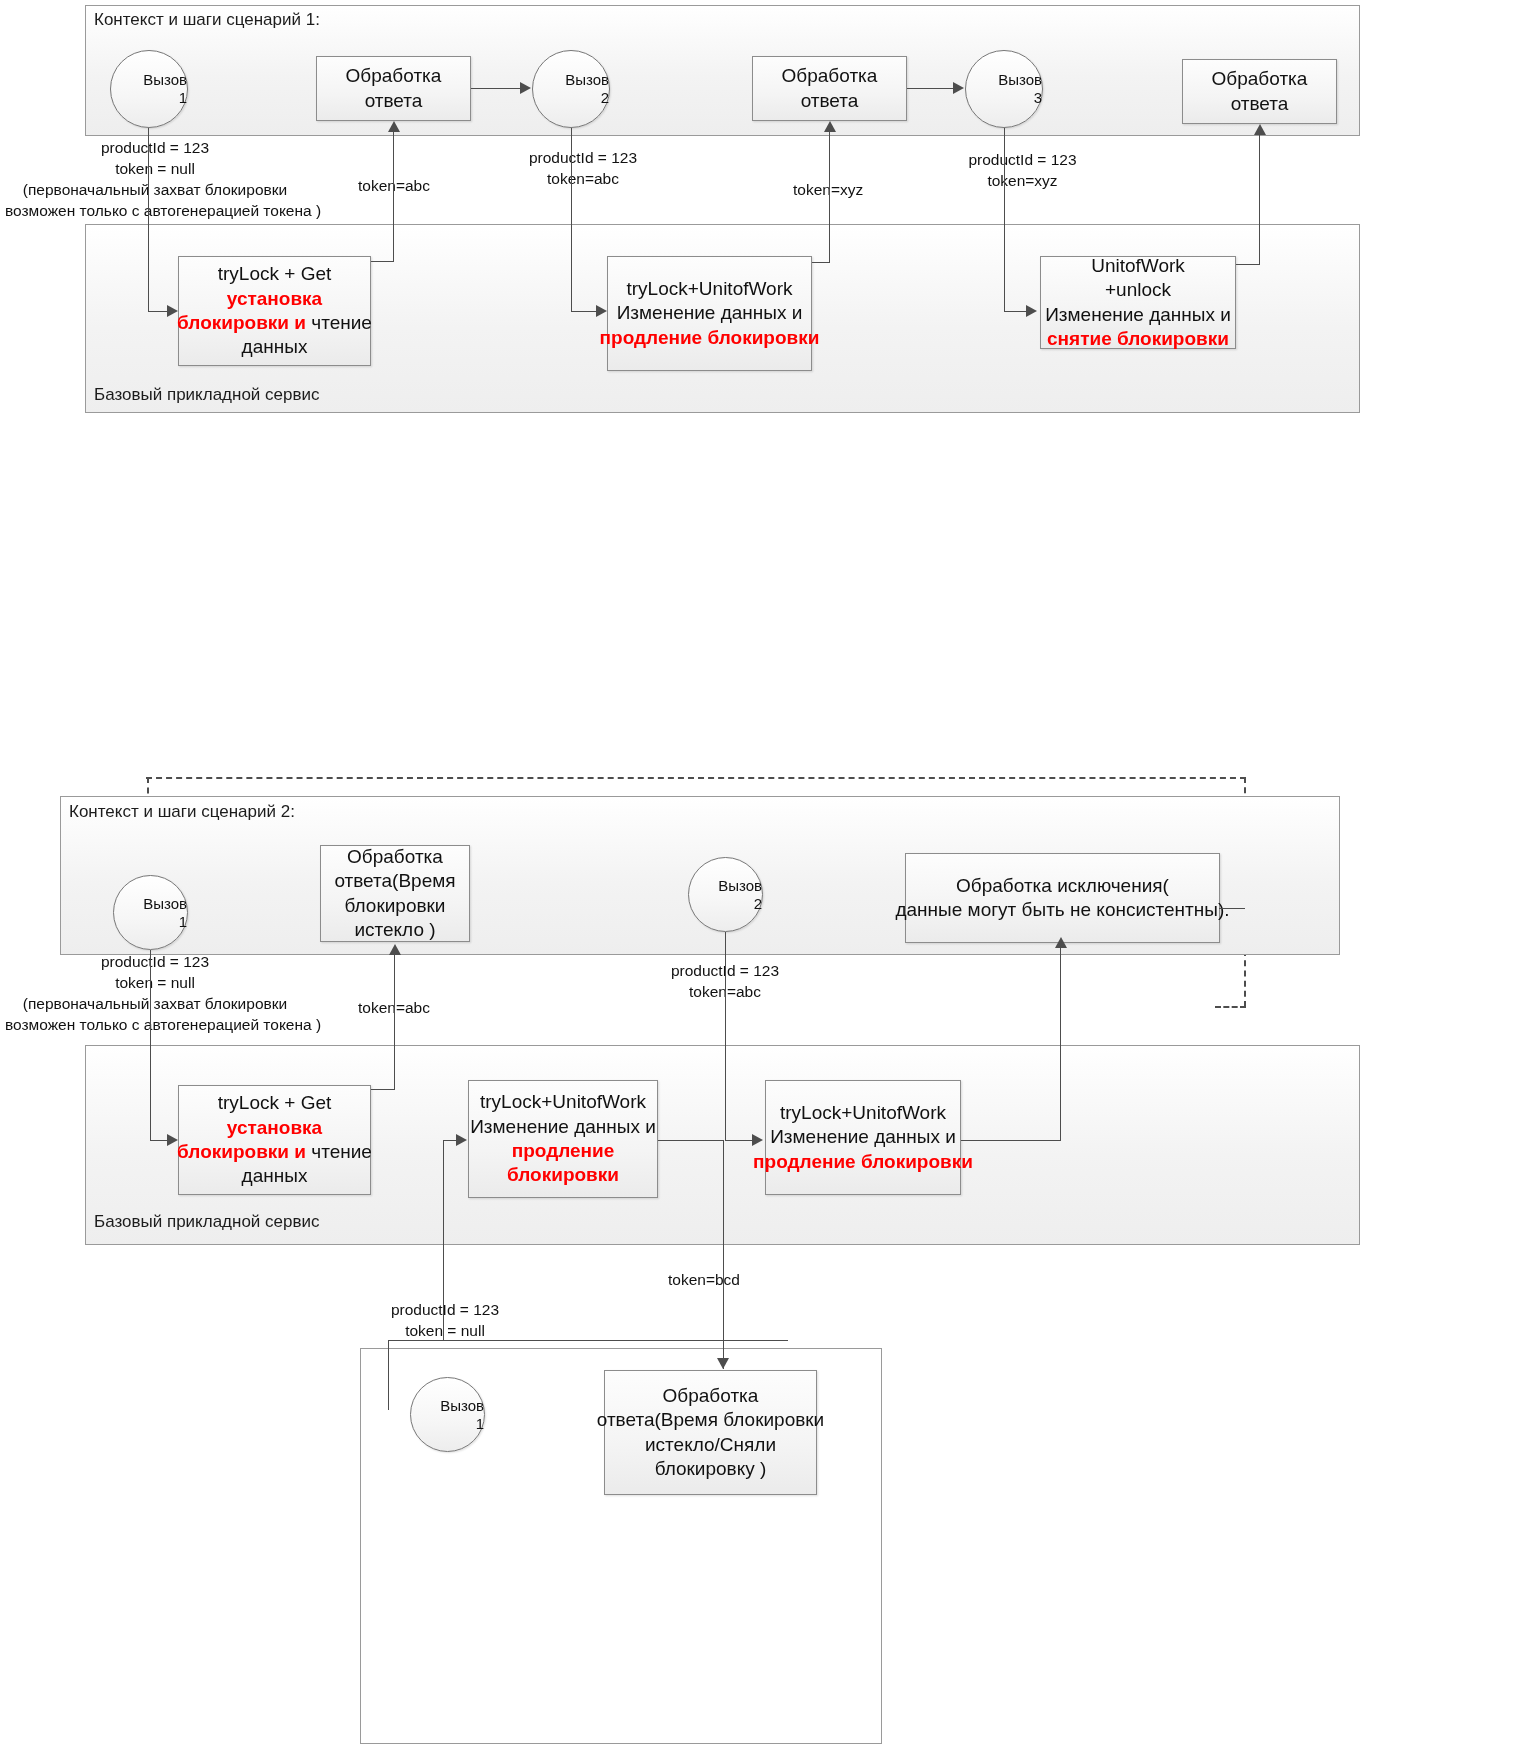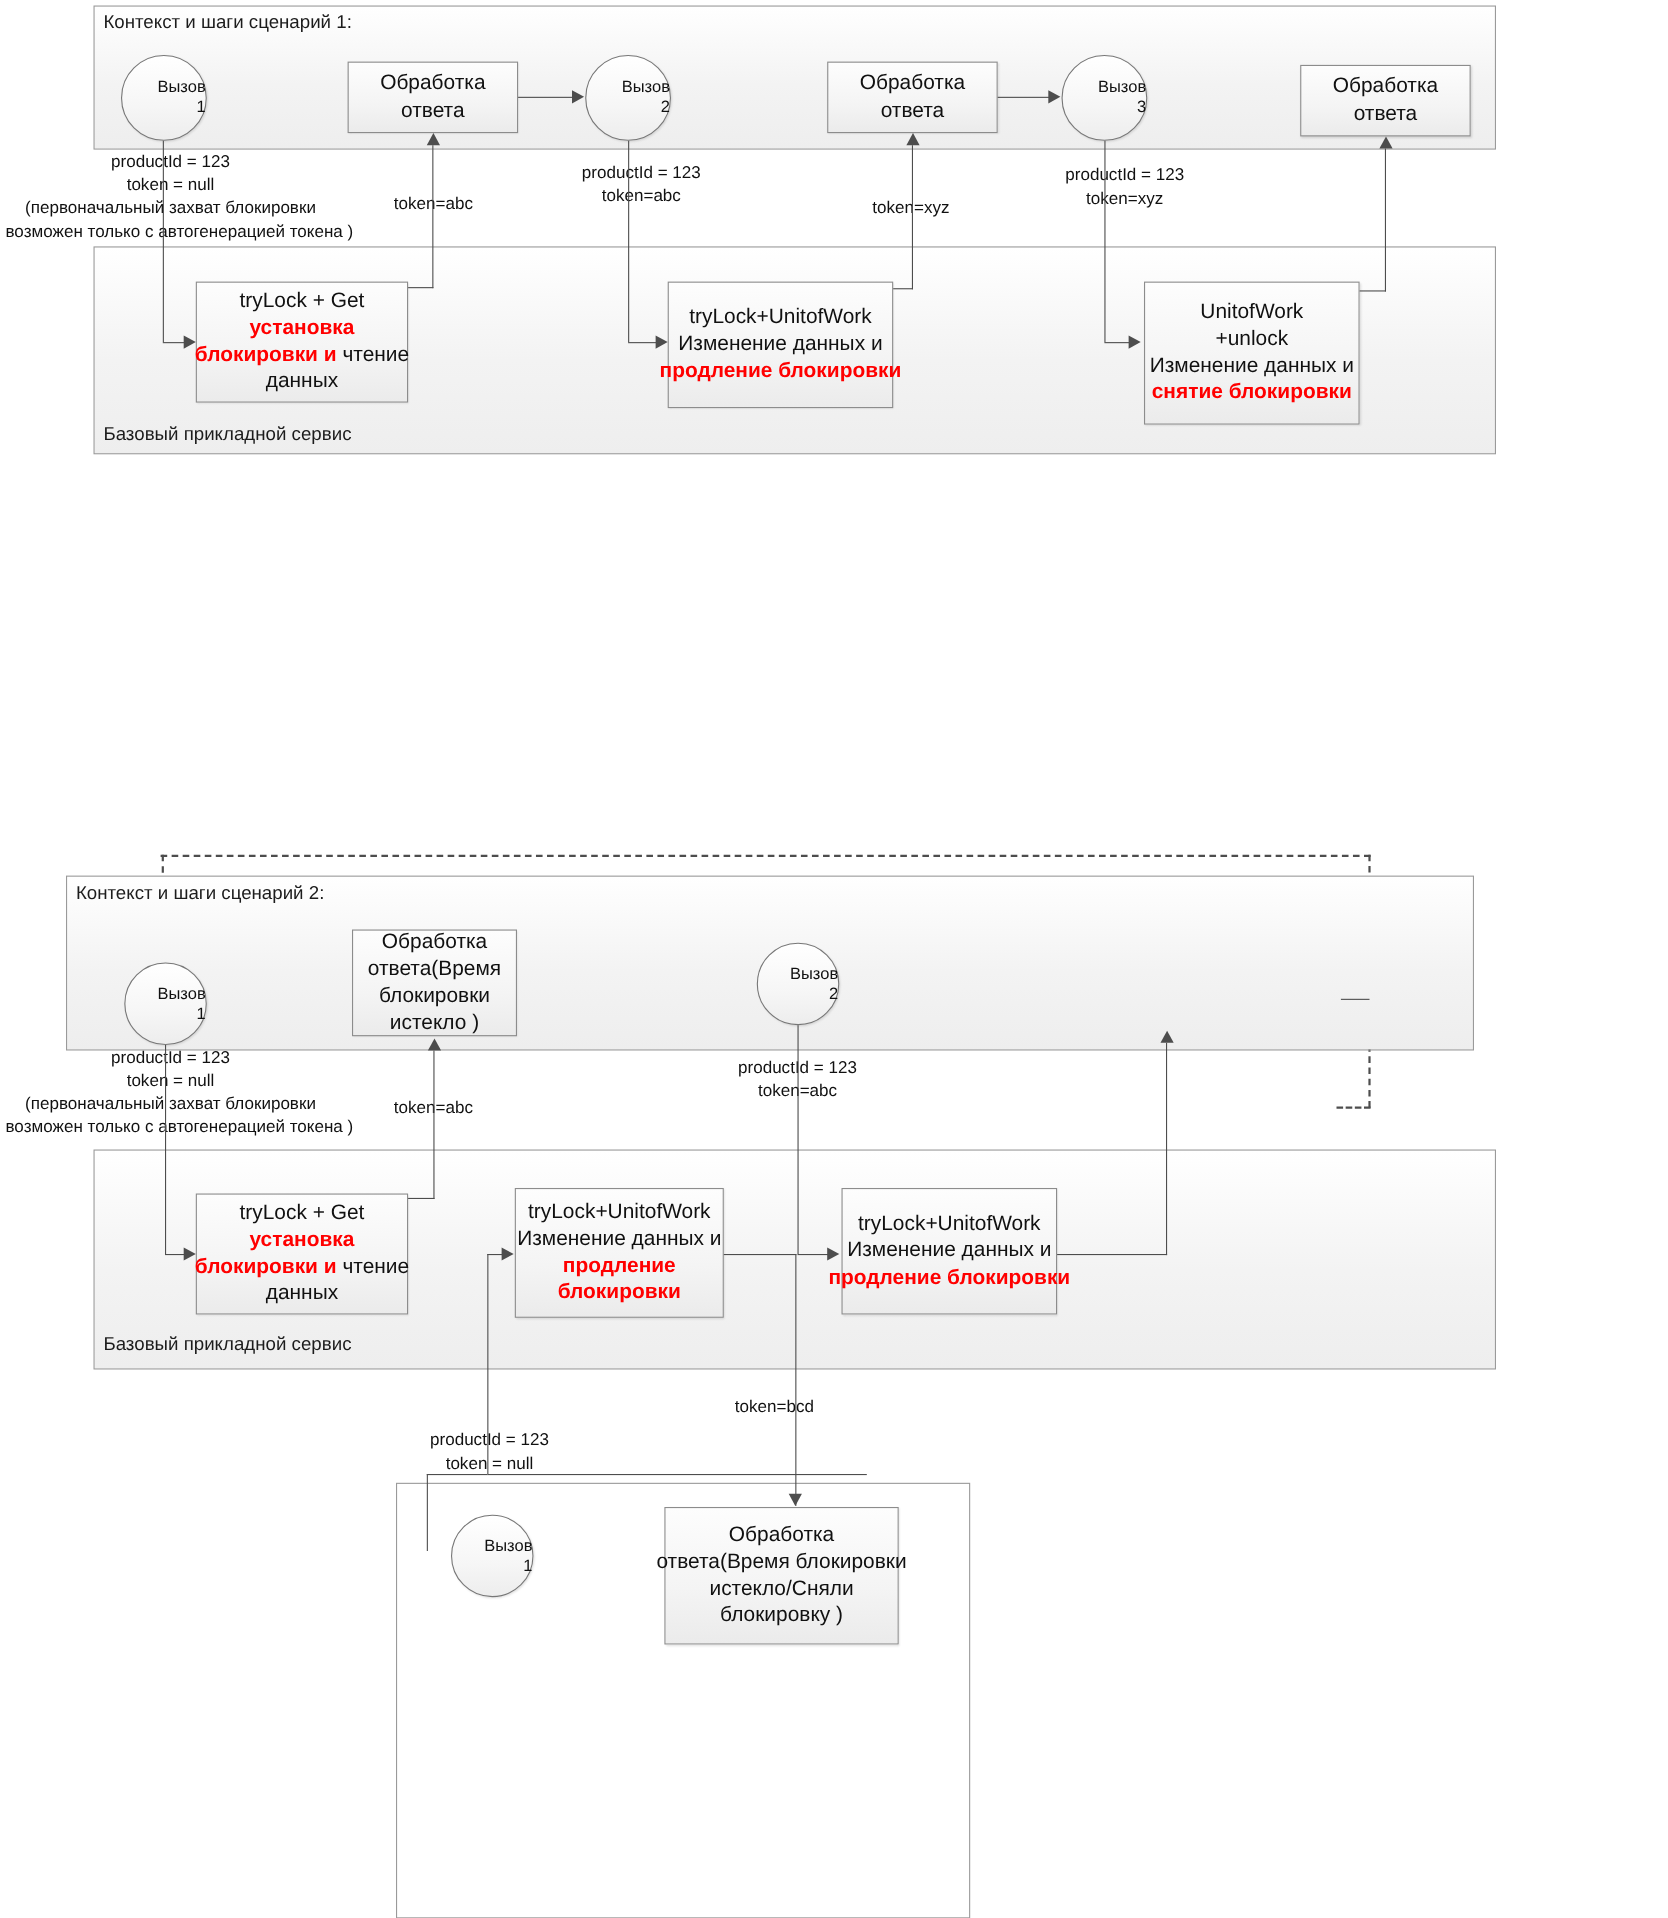--- a/index.html
+++ b/index.html
@@ -137,21 +137,21 @@
     <span class="ln">tryLock + Get</span>
     <span class="ln red">установка</span>
     <span class="ln"><b class="red">блокировки и</b><span> чтение</span></span>
     <span class="ln">данных</span>
   </div>
   <div class="box" style="left:607px;top:256px;width:205px;height:115px;">
     <span class="ln">tryLock+UnitofWork</span>
     <span class="ln">Изменение данных и</span>
     <span class="ln red">продление блокировки</span>
   </div>
-  <div class="box" style="left:1040px;top:256px;width:196px;height:130px;">
+  <div class="box" style="left:1040px;top:256px;width:196px;height:93px;">
     <span class="ln">UnitofWork</span>
     <span class="ln">+unlock</span>
     <span class="ln">Изменение данных и</span>
     <span class="ln red">снятие блокировки</span>
   </div>
 
   <div class="lbl c" style="left:5px;top:138px;width:300px;">
     <div>productId = 123</div>
     <div>token = null</div>
     <div class="small">(первоначальный захват блокировки</div>
@@ -226,20 +226,24 @@
     <span class="ln">1</span>
   </div>
 
   <div class="box" style="left:320px;top:845px;width:150px;height:97px;">
     <span class="ln">Обработка</span>
     <span class="ln">ответа(Время</span>
     <span class="ln">блокировки</span>
     <span class="ln">истекло )</span>
   </div>
 
+  <div class="box" style="left:905px;top:853px;width:315px;height:90px;">
+    <span class="ln">Обработка исключения(</span>
+    <span class="ln">данные могут быть не консистентны).</span>
+  </div>
 
   <div class="box" style="left:178px;top:1085px;width:193px;height:110px;">
     <span class="ln">tryLock + Get</span>
     <span class="ln red">установка</span>
     <span class="ln"><b class="red">блокировки и</b><span> чтение</span></span>
     <span class="ln">данных</span>
   </div>
   <div class="box" style="left:468px;top:1080px;width:190px;height:118px;">
     <span class="ln">tryLock+UnitofWork</span>
     <span class="ln">Изменение данных и</span>

